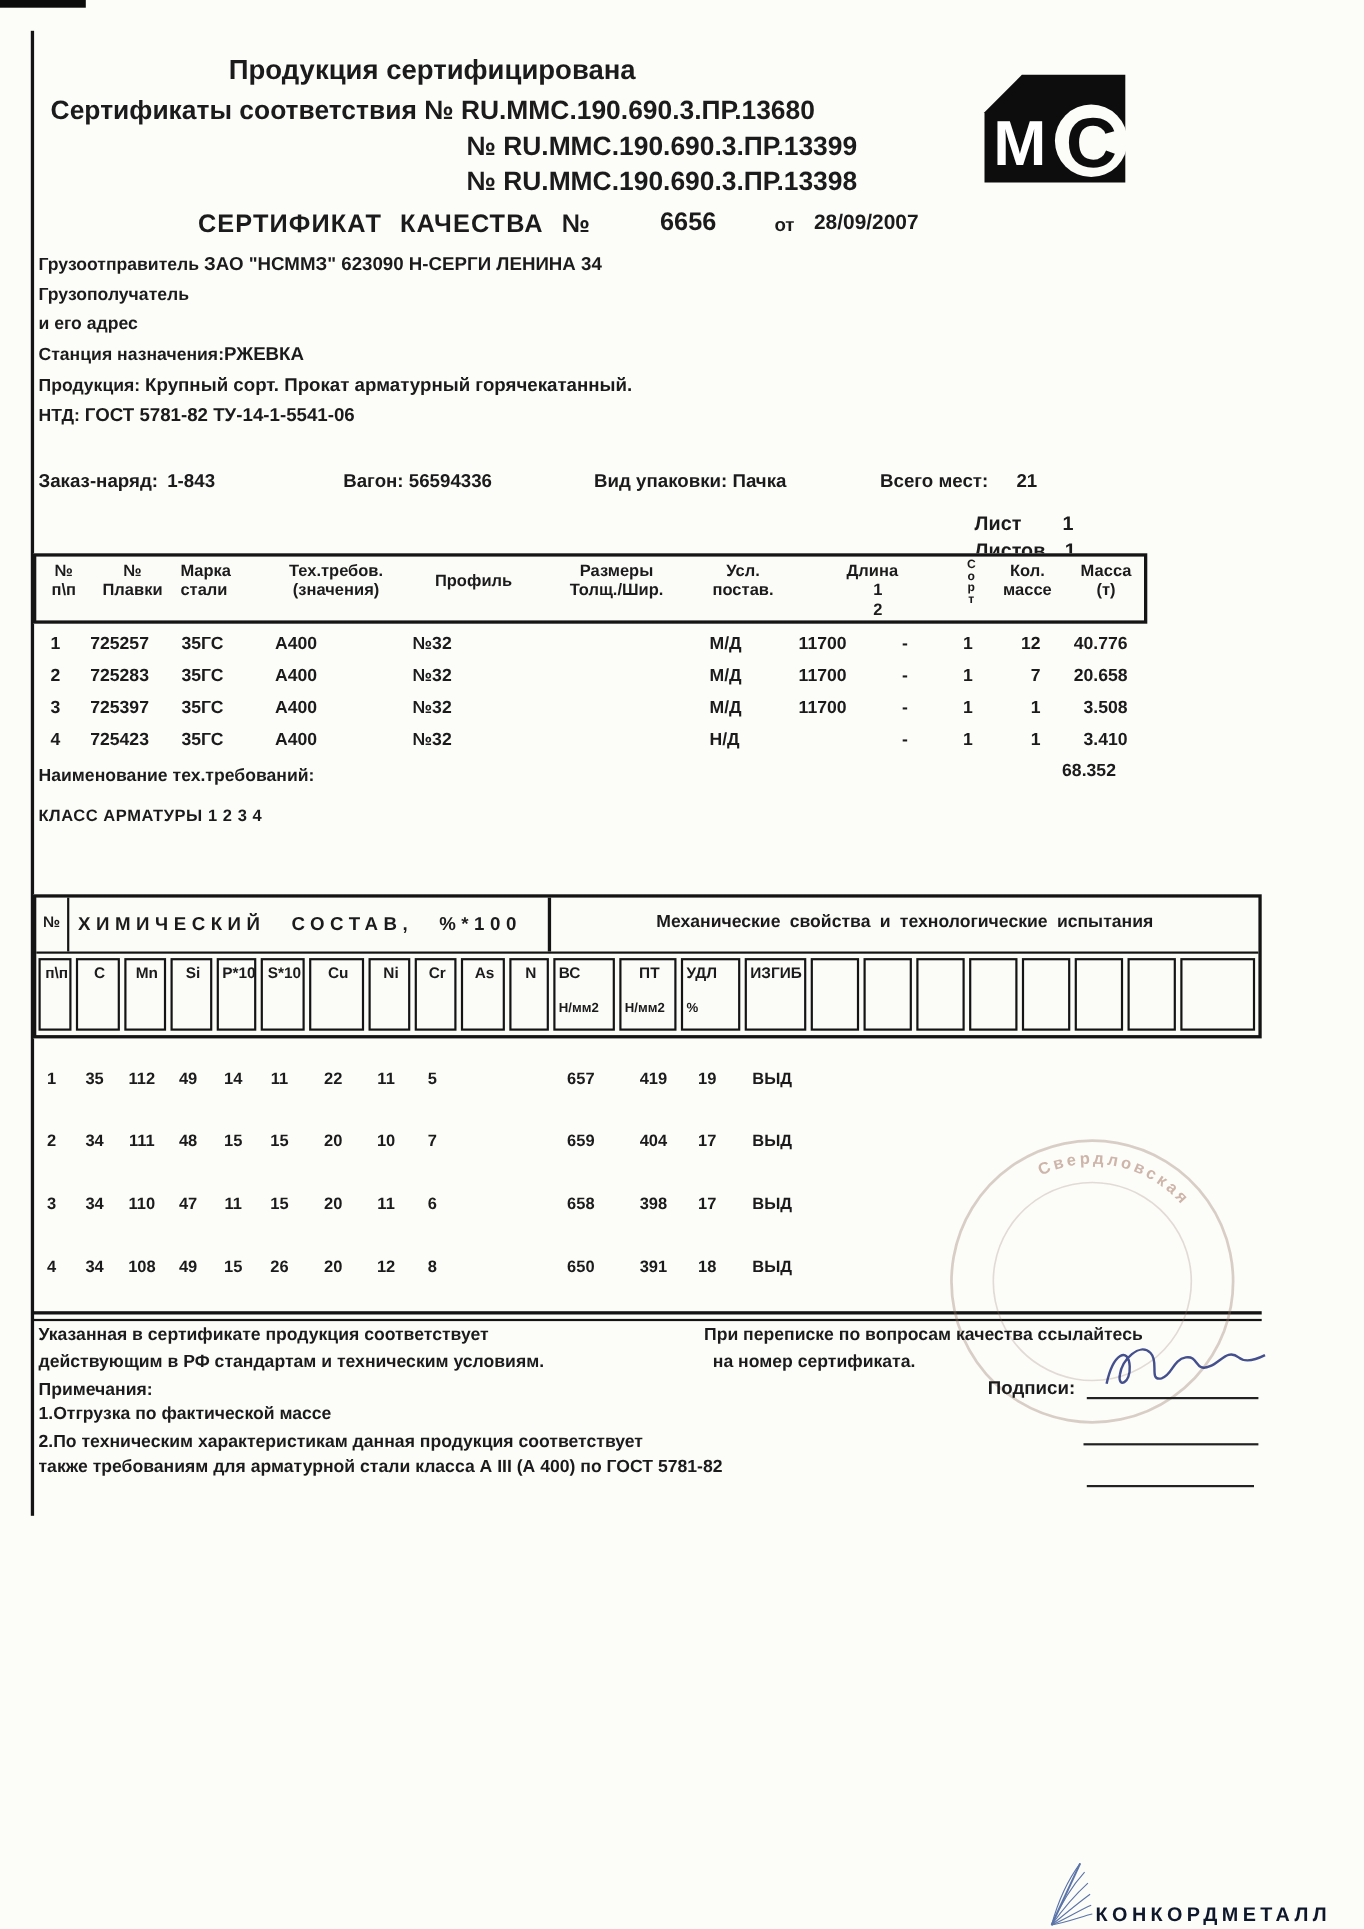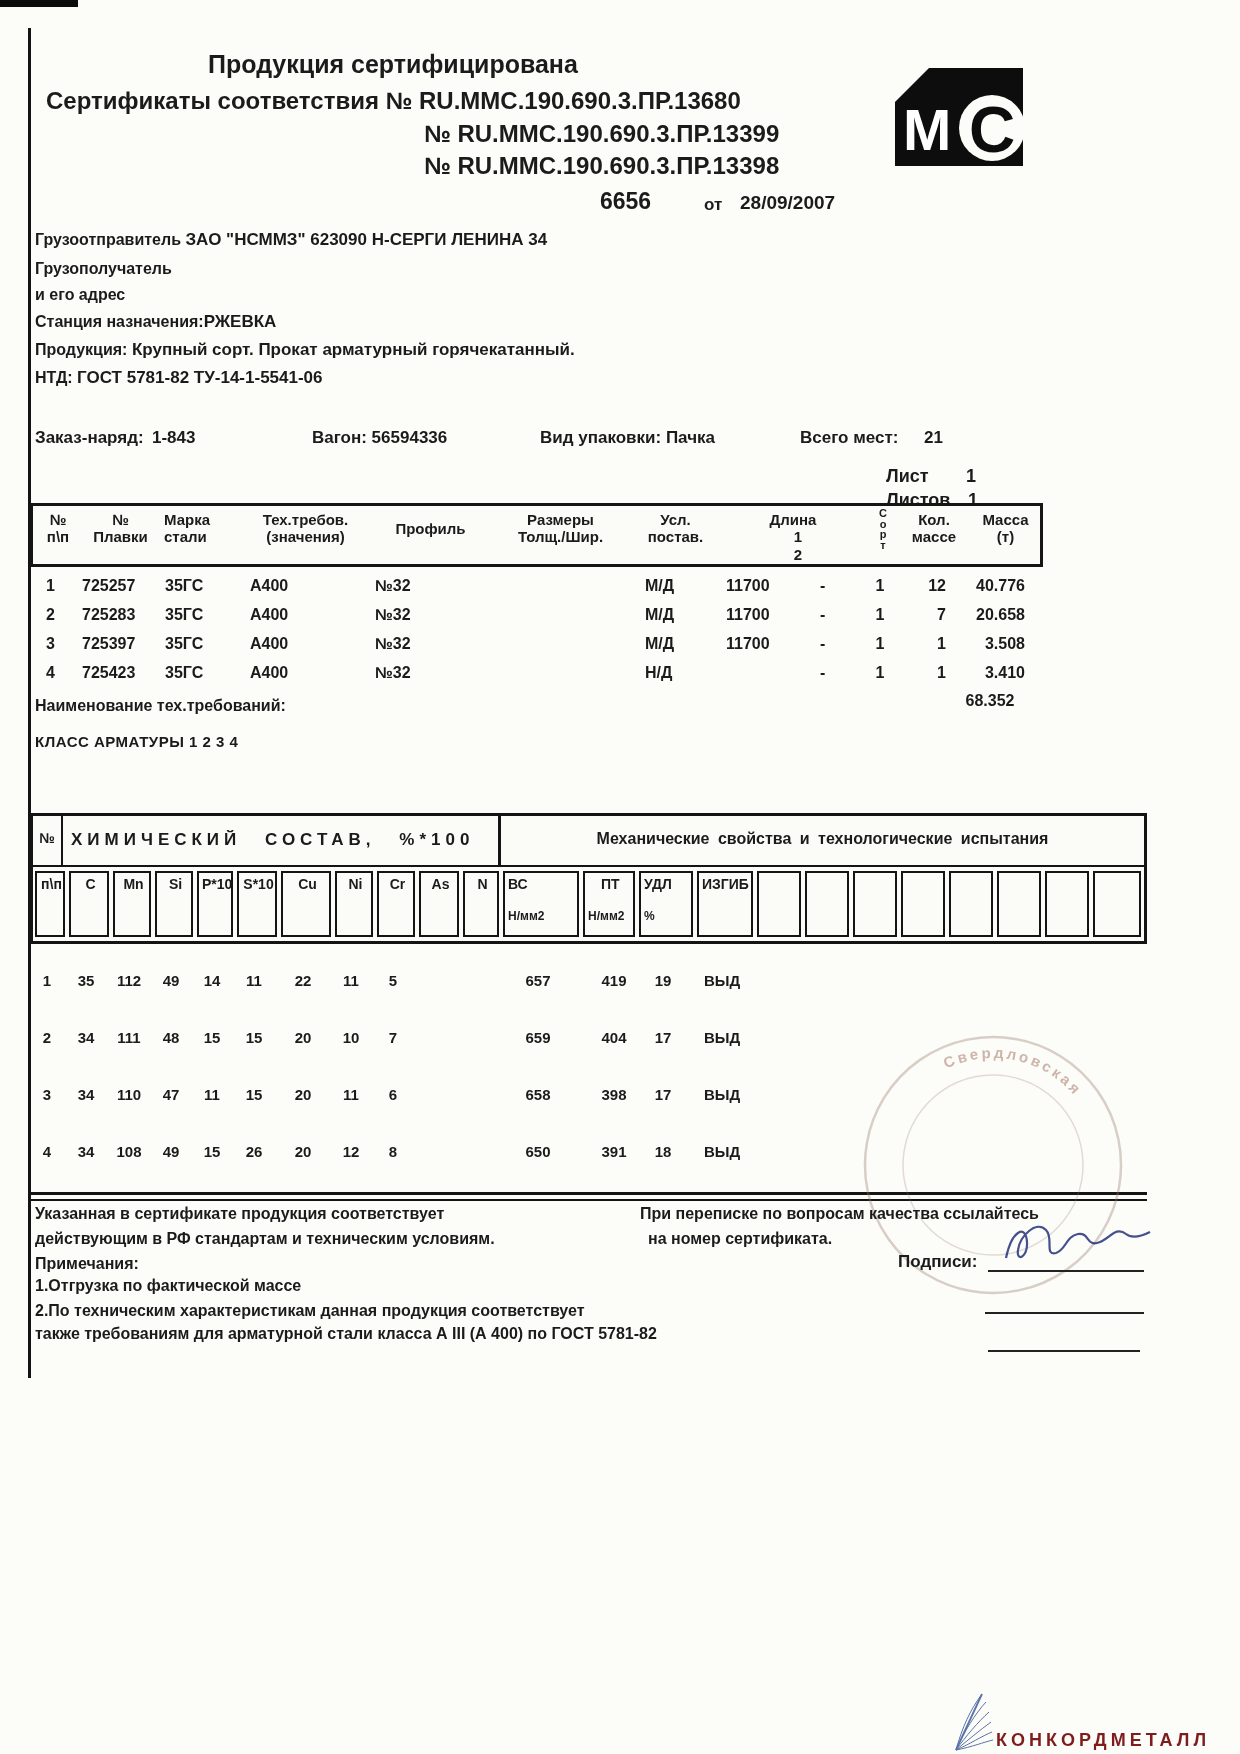--- a/index.html
+++ b/index.html
@@ -63,21 +63,21 @@
   .ct-chem{width:438px;border-right:3px solid #141414;font-size:17px;letter-spacing:5px;word-spacing:14px;padding-left:8px;}
   .ct-mech{flex:1;font-size:16px;text-align:center;word-spacing:4px;}
   .chem-cols{display:flex;gap:4px;padding:4px 3px 4px 2px;}
   .chc{box-sizing:border-box;border:2px solid #141414;height:66px;padding:3px 0 0 3px;font-size:14px;font-weight:700;line-height:1.25;}
   .chc .chl{display:block;text-align:center;}
   .chc .chs{display:block;position:absolute;margin-top:22px;font-size:12px;}
   .chc{position:relative;}
   .chc .chs{position:absolute;left:3px;top:36px;margin:0;}
   .cw0{width:30px;} .cw1{width:40px;} .cw2{width:38px;} .cw3{width:38px;} .cw4{width:36px;}
   .cw5{width:40px;} .cw6{width:50px;} .cw7{width:38px;} .cw8{width:38px;} .cw9{width:40px;}
-  .cw10{width:36px;} .cw11{width:76px;} .cw12{width:52px;padding-left:16px;} .cw13{width:54px;} .cw14{width:56px;}
+  .cw10{width:36px;} .cw11{width:56px;} .cw12{width:52px;padding-left:16px;} .cw13{width:54px;} .cw14{width:56px;}
   .cwE{width:44px;} .cwL{flex:1;}
   .chem-rows{left:30px;top:972px;width:1117px;}
   .ch-row{display:flex;gap:4px;padding:0 3px 0 2px;height:20px;margin-bottom:37px;font-size:15px;font-weight:600;}
   .ch-row:last-child{margin-bottom:0;}
   .chd{box-sizing:border-box;text-align:center;white-space:nowrap;}
   .dline{left:30px;top:1192px;width:1117px;height:4px;border-top:3px solid #141414;border-bottom:2px solid #141414;}
   
   .f-line{font-size:16px;font-weight:700;}
   .fl1{left:35px;top:1205px;} .fl2{left:35px;top:1230px;} .fl3{left:35px;top:1255px;}
   .fl4{left:35px;top:1277px;} .fl5{left:35px;top:1302px;} .fl6{left:35px;top:1325px;}
@@ -85,21 +85,21 @@
   .f-sign{left:898px;top:1252px;font-size:17px;font-weight:700;}
   .sig-line{border-bottom:2px solid #222;height:0;}
   .sigl1{left:988px;top:1270px;width:156px;}
   .sigl2{left:985px;top:1312px;width:159px;}
   .sigl3{left:988px;top:1350px;width:152px;}
   .sig-svg{left:1000px;top:1212px;}
   
   .stamp{left:858px;top:1030px;width:270px;height:270px;transform:rotate(10deg);opacity:.9;}
   
   .brand-icon{left:948px;top:1692px;}
-  .brand-text{left:996px;top:1730px;font-size:18px;font-weight:700;letter-spacing:4px;color:#7f1d1d;}
+  .brand-text{left:996px;top:1730px;font-size:18px;font-weight:700;letter-spacing:4px;color:#0f172a;}
 </style>
 </head>
 <body>
 
 <div class="page">
 
   <div class="abs corner-top"></div>
   <div class="abs left-line"></div>
 
   <div class="abs hdr-certified">Продукция сертифицирована</div>
@@ -107,20 +107,21 @@
   <div class="abs hdr-conf2">№ RU.MMC.190.690.3.ПР.13399</div>
   <div class="abs hdr-conf3">№ RU.MMC.190.690.3.ПР.13398</div>
 
   <svg class="abs mc-logo" viewBox="0 0 132 104">
     <polygon points="2,102 2,38 36,4 130,4 130,102" fill="#0d0d0d"></polygon>
     <text x="10" y="86" font-size="58" font-weight="bold" fill="#ffffff" font-family="Liberation Sans, sans-serif">М</text>
     <circle cx="99" cy="64" r="33" fill="#fcfcf9"></circle>
     <text x="76" y="88" font-size="64" font-weight="bold" fill="#0d0d0d" font-family="Liberation Sans, sans-serif">С</text>
   </svg>
 
+  <div class="abs hdr-title">СЕРТИФИКАТ КАЧЕСТВА №</div>
   <div class="abs hdr-number">6656</div>
   <div class="abs hdr-ot">от</div>
   <div class="abs hdr-date">28/09/2007</div>
 
   <div class="abs ship-line l-consignor">
     <span>Грузоотправитель</span>
     <span class="val">ЗАО "НСММЗ"  623090 Н-СЕРГИ ЛЕНИНА 34</span>
   </div>
   <div class="abs ship-line l-consignee">Грузополучатель</div>
   <div class="abs ship-line l-addr">и его адрес</div>

